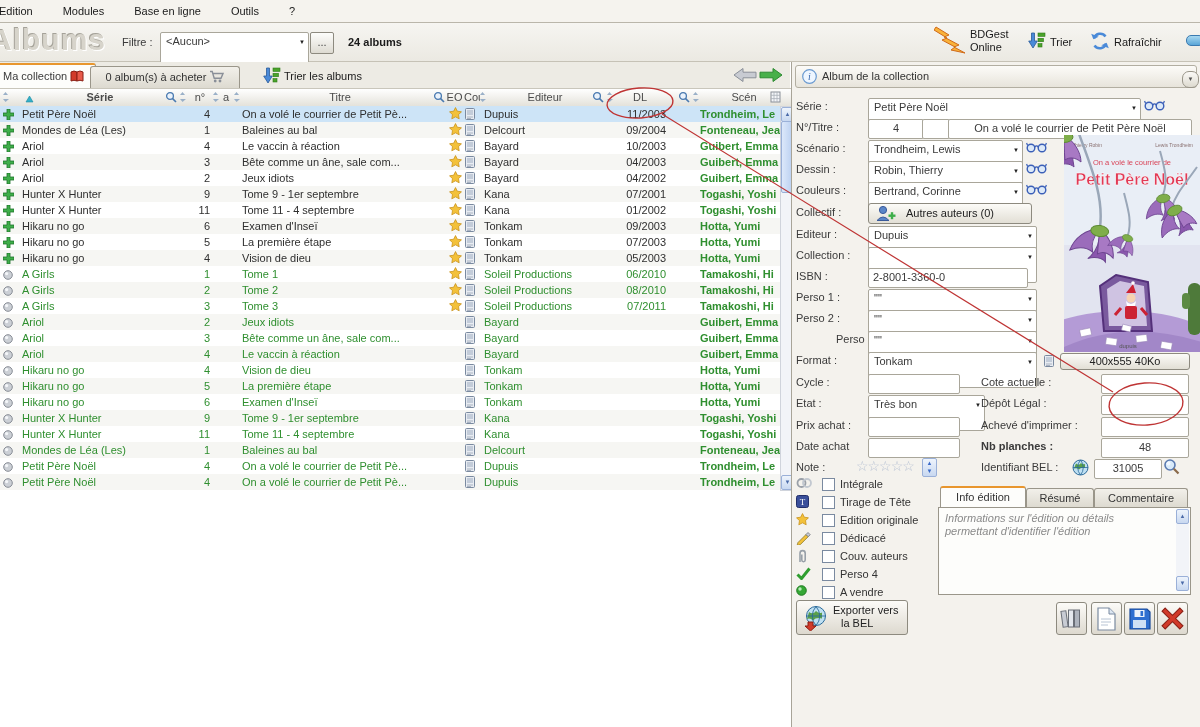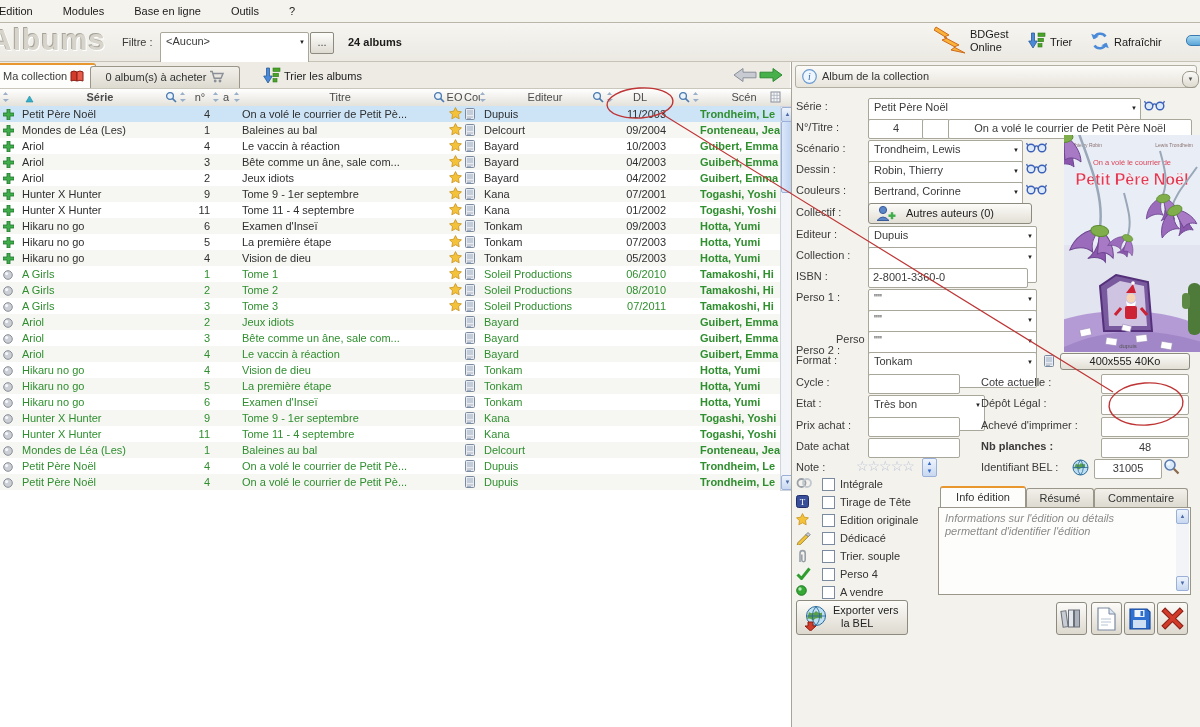--- a/index.html
+++ b/index.html
@@ -751,21 +751,21 @@
 
     <span class="plabel" style="left:4px;top:185px;">Collection :</span>
     <span class="combo" style="left:76px;top:185px;width:146px;"><span></span><span class="arr">▼</span></span>
 
     <span class="plabel" style="left:4px;top:206px;">ISBN :</span>
     <span class="fld" style="left:76px;top:206px;width:150px;">2-8001-3360-0</span>
 
     <span class="plabel" style="left:4px;top:227px;">Perso 1 :</span>
     <span class="combo" style="left:76px;top:227px;width:146px;"><span>""</span><span class="arr">▼</span></span>
 
-    <span class="plabel" style="left:4px;top:248px;margin-top:32px;">Perso 2 :</span>
+    <span class="plabel" style="left:4px;top:248px;">Perso 2 :</span>
     <span class="combo" style="left:76px;top:248px;width:146px;"><span>""</span><span class="arr">▼</span></span>
 
     <span class="plabel" style="left:4px;top:269px;padding-left:40px;">Perso 3 :</span>
     <span class="combo" style="left:76px;top:269px;width:146px;"><span>""</span><span class="arr">▼</span></span>
 
     <span class="plabel" style="left:4px;top:290px;">Format :</span>
     <span class="combo" style="left:76px;top:290px;width:146px;"><span>Tonkam</span><span class="arr">▼</span></span>
 
     <div class="cover-box">
       <svg width="137" height="217" viewBox="0 0 137 217">
@@ -884,21 +884,21 @@
               <path d="M10 3.5 12 1.5l2.2 2.2-2 2z" fill="#c8ccd4" stroke="#6a6f78" stroke-width="0.8"></path>
             </svg></span>
           <span class="chk-box"></span>
           <span class="chk-lab">Dédicacé</span>
         </div>
         <div class="chk-row" style="top: 487px;">
           <span class="chk-ico"><svg width="12" height="15">
               <path d="M4 13V4.2a2.6 2.6 0 0 1 5.2 0V11a1.7 1.7 0 0 1-3.4 0V5.5" fill="none" stroke="#98a0a8" stroke-width="1.6"></path>
             </svg></span>
           <span class="chk-box"></span>
-          <span class="chk-lab">Trier. souple</span>
+          <span class="chk-lab">Couv. auteurs</span>
         </div>
         <div class="chk-row" style="top: 505px;">
           <span class="chk-ico"><svg width="15" height="13">
               <path d="M1.5 7.5l4 4L13.5 1.5" fill="none" stroke="#2f9e2f" stroke-width="3"></path>
             </svg></span>
           <span class="chk-box"></span>
           <span class="chk-lab">Perso 4</span>
         </div>
         <div class="chk-row" style="top: 523px;">
           <span class="chk-ico"><svg width="11" height="11">

